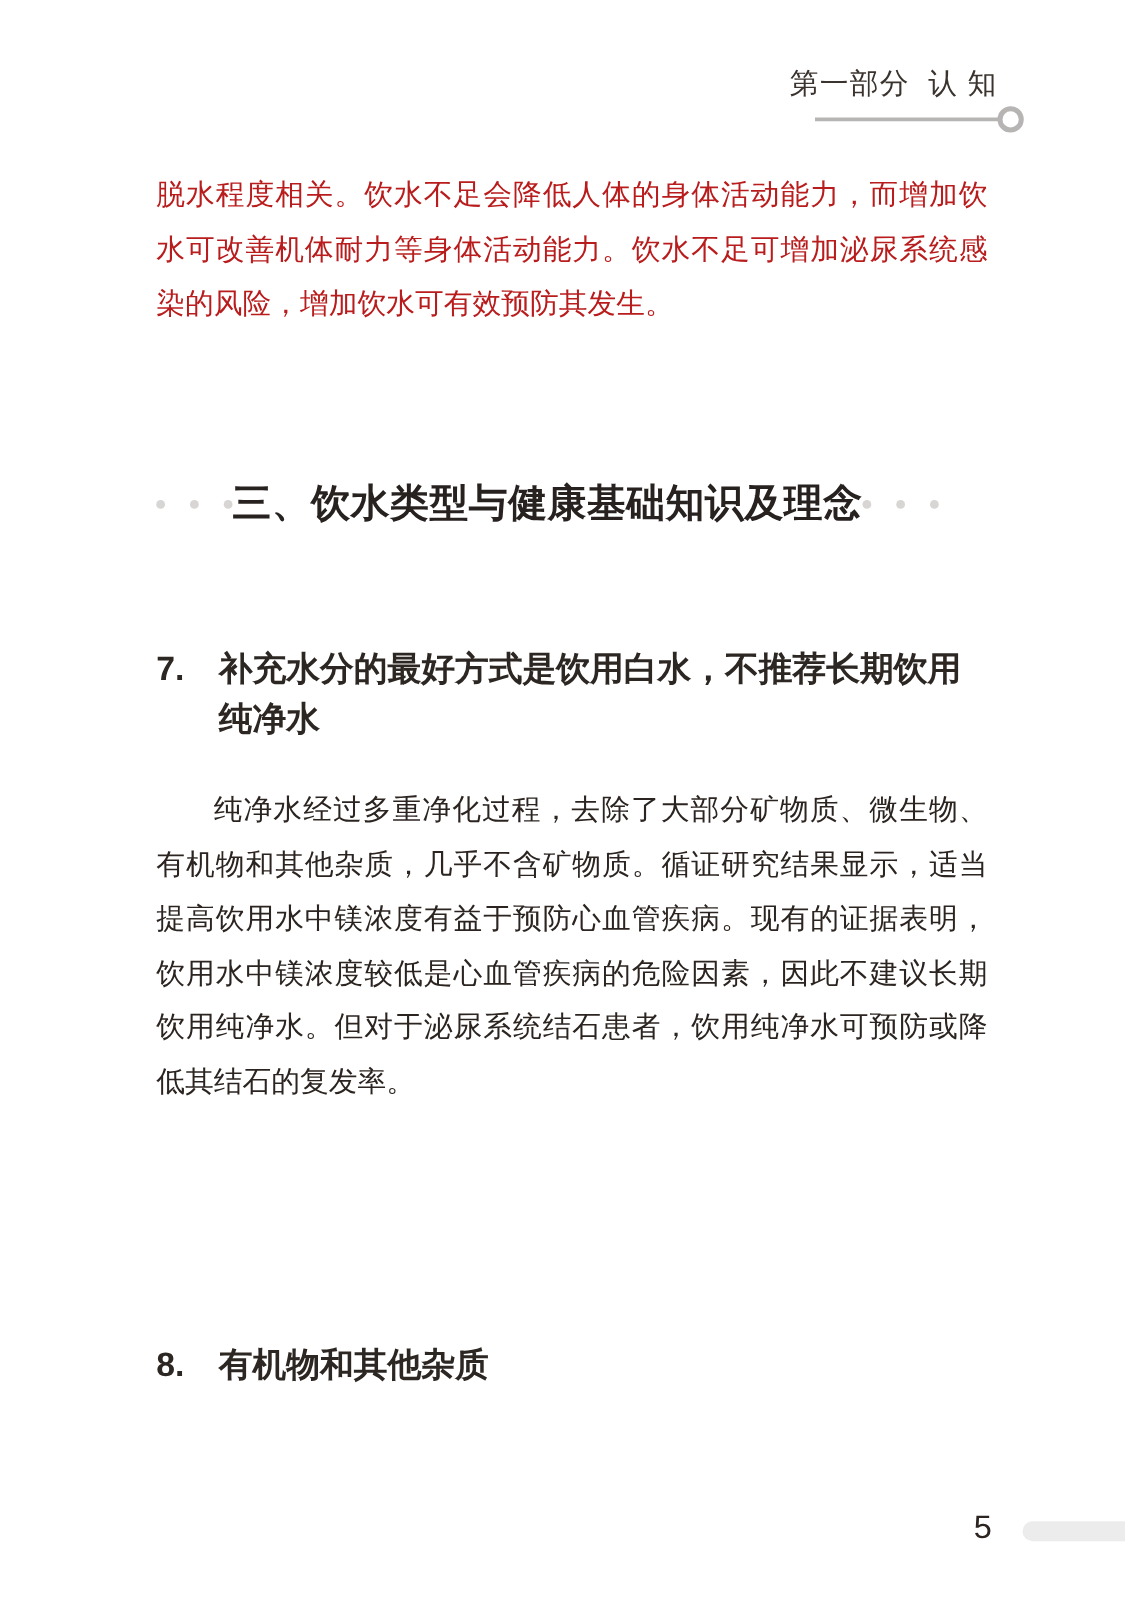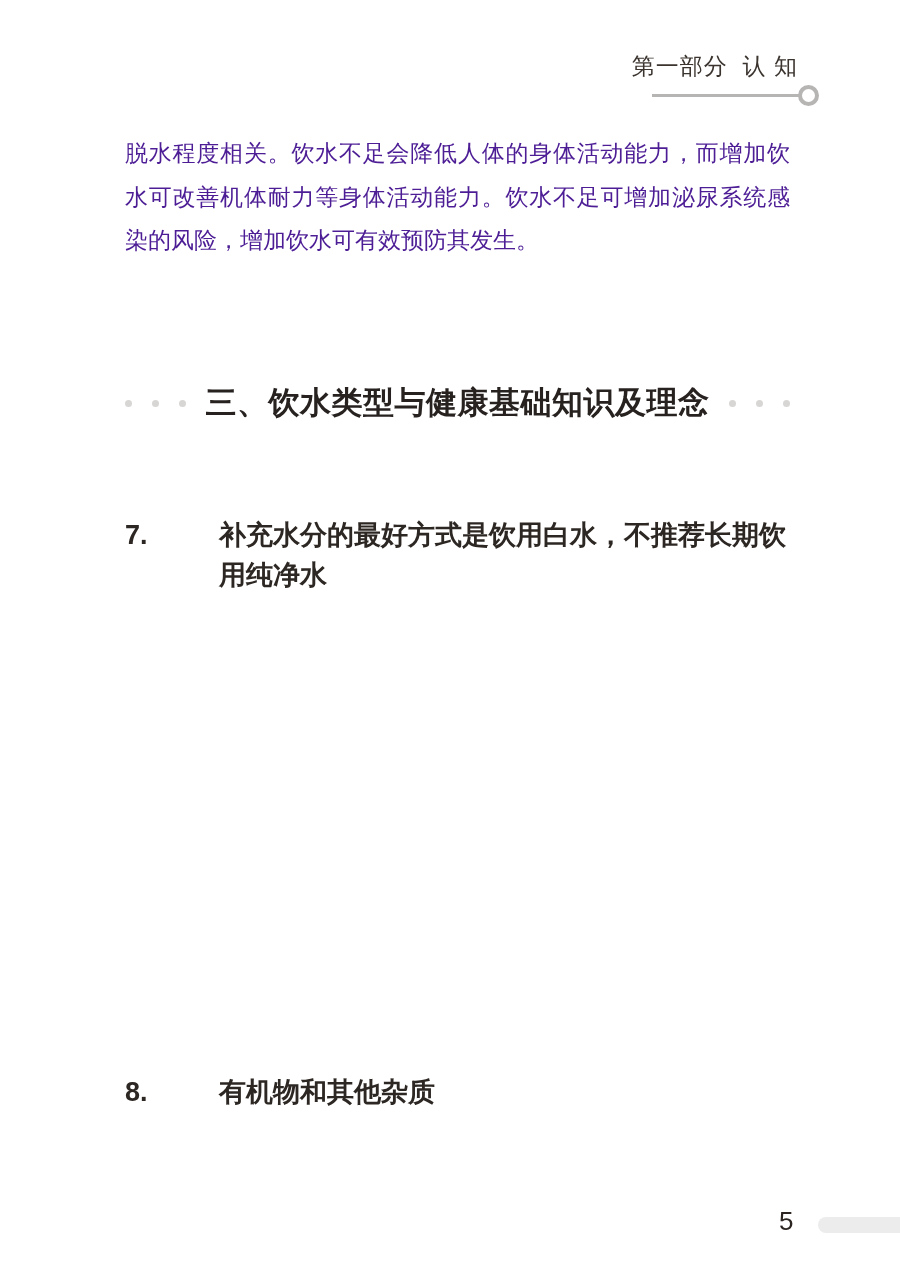--- a/index.html
+++ b/index.html
@@ -24,35 +24,35 @@
   }
   .head-ring{
     position:absolute;top:85px;left:798px;width:13px;height:13px;
     border:4px solid #b7b4b4;border-radius:50%;background:#ffffff;
   }
   
   .body{
     position:absolute;left:125px;width:665px;
     font-size:23px;line-height:43.5px;
     text-align:justify;text-justify:inter-ideograph;
-    margin:0;color:#4c1d95;font-family:Liberation Mono, monospace;
+    margin:0;color:#b91c1c;
   }
   .para0{top:134px;}
   .def-block{position:absolute;left:125px;width:665px;top:626px;}
   .def-block p{
     margin:0;font-size:23px;line-height:43.5px;
     text-align:justify;text-justify:inter-ideograph;
     text-indent:2em;color:#2b2420;
   }
   .p3{top:1138px;text-indent:2em;}
   .def-label{font-weight:bold;}
   
   .title-row{
     position:absolute;top:379px;left:125px;width:665px;height:48px;
-    display:flex;align-items:center;justify-content:space-between;
+    display:flex;align-items:center;
   }
   .section-title{
     margin:0;font-family:"Liberation Serif","DejaVu Serif",serif;
     font-weight:bold;font-size:31px;line-height:48px;color:#272220;
     letter-spacing:0.5px;white-space:nowrap;
   }
   .dots{display:flex;gap:20px;align-items:center;}
   .dots i{
     display:block;width:7px;height:7px;border-radius:50%;
     background:#d8d6d4;
@@ -60,21 +60,21 @@
   
   .item-heading{
     position:absolute;left:125px;width:665px;
     display:flex;align-items:flex-start;
     font-family:"Liberation Sans","DejaVu Sans",sans-serif;
     font-weight:600;font-size:27px;line-height:40px;color:#2d2723;
   }
   .h7{top:515px;}
   .h8{top:1072px;}
   .item-heading .num{flex:0 0 50px;}
-  .item-heading .txt{flex:1;margin-left:44px;}
+  .item-heading .txt{flex:1;}
   
   .pagenum{
     position:absolute;left:779px;top:1206px;
     font-family:"Liberation Sans","DejaVu Sans",sans-serif;
     font-size:26px;line-height:30px;color:#2b2420;
   }
   .edge-tab{
     position:absolute;left:818px;right:0;top:1217px;height:16px;
     background:#ececec;border-radius:8px 0 0 8px;
   }
@@ -103,20 +103,21 @@
         <i></i>
       </span>
   </div>
 
   <div class="item-heading h7">
     <span class="num">7.</span>
     <span class="txt">补充水分的最好方式是饮用白水，不推荐长期饮用纯净水</span>
   </div>
 
   <div class="def-block">
+    <p>纯净水经过多重净化过程，去除了大部分矿物质、微生物、有机物和其他杂质，几乎不含矿物质。循证研究结果显示，适当提高饮用水中镁浓度有益于预防心血管疾病。现有的证据表明，饮用水中镁浓度较低是心血管疾病的危险因素，因此不建议长期饮用纯净水。但对于泌尿系统结石患者，饮用纯净水可预防或降低其结石的复发率。</p>
   </div>
 
   <div class="item-heading h8">
     <span class="num">8.</span>
     <span class="txt">有机物和其他杂质</span>
   </div>
 
 
   <span class="pagenum">5</span>
   <span class="edge-tab"></span>

